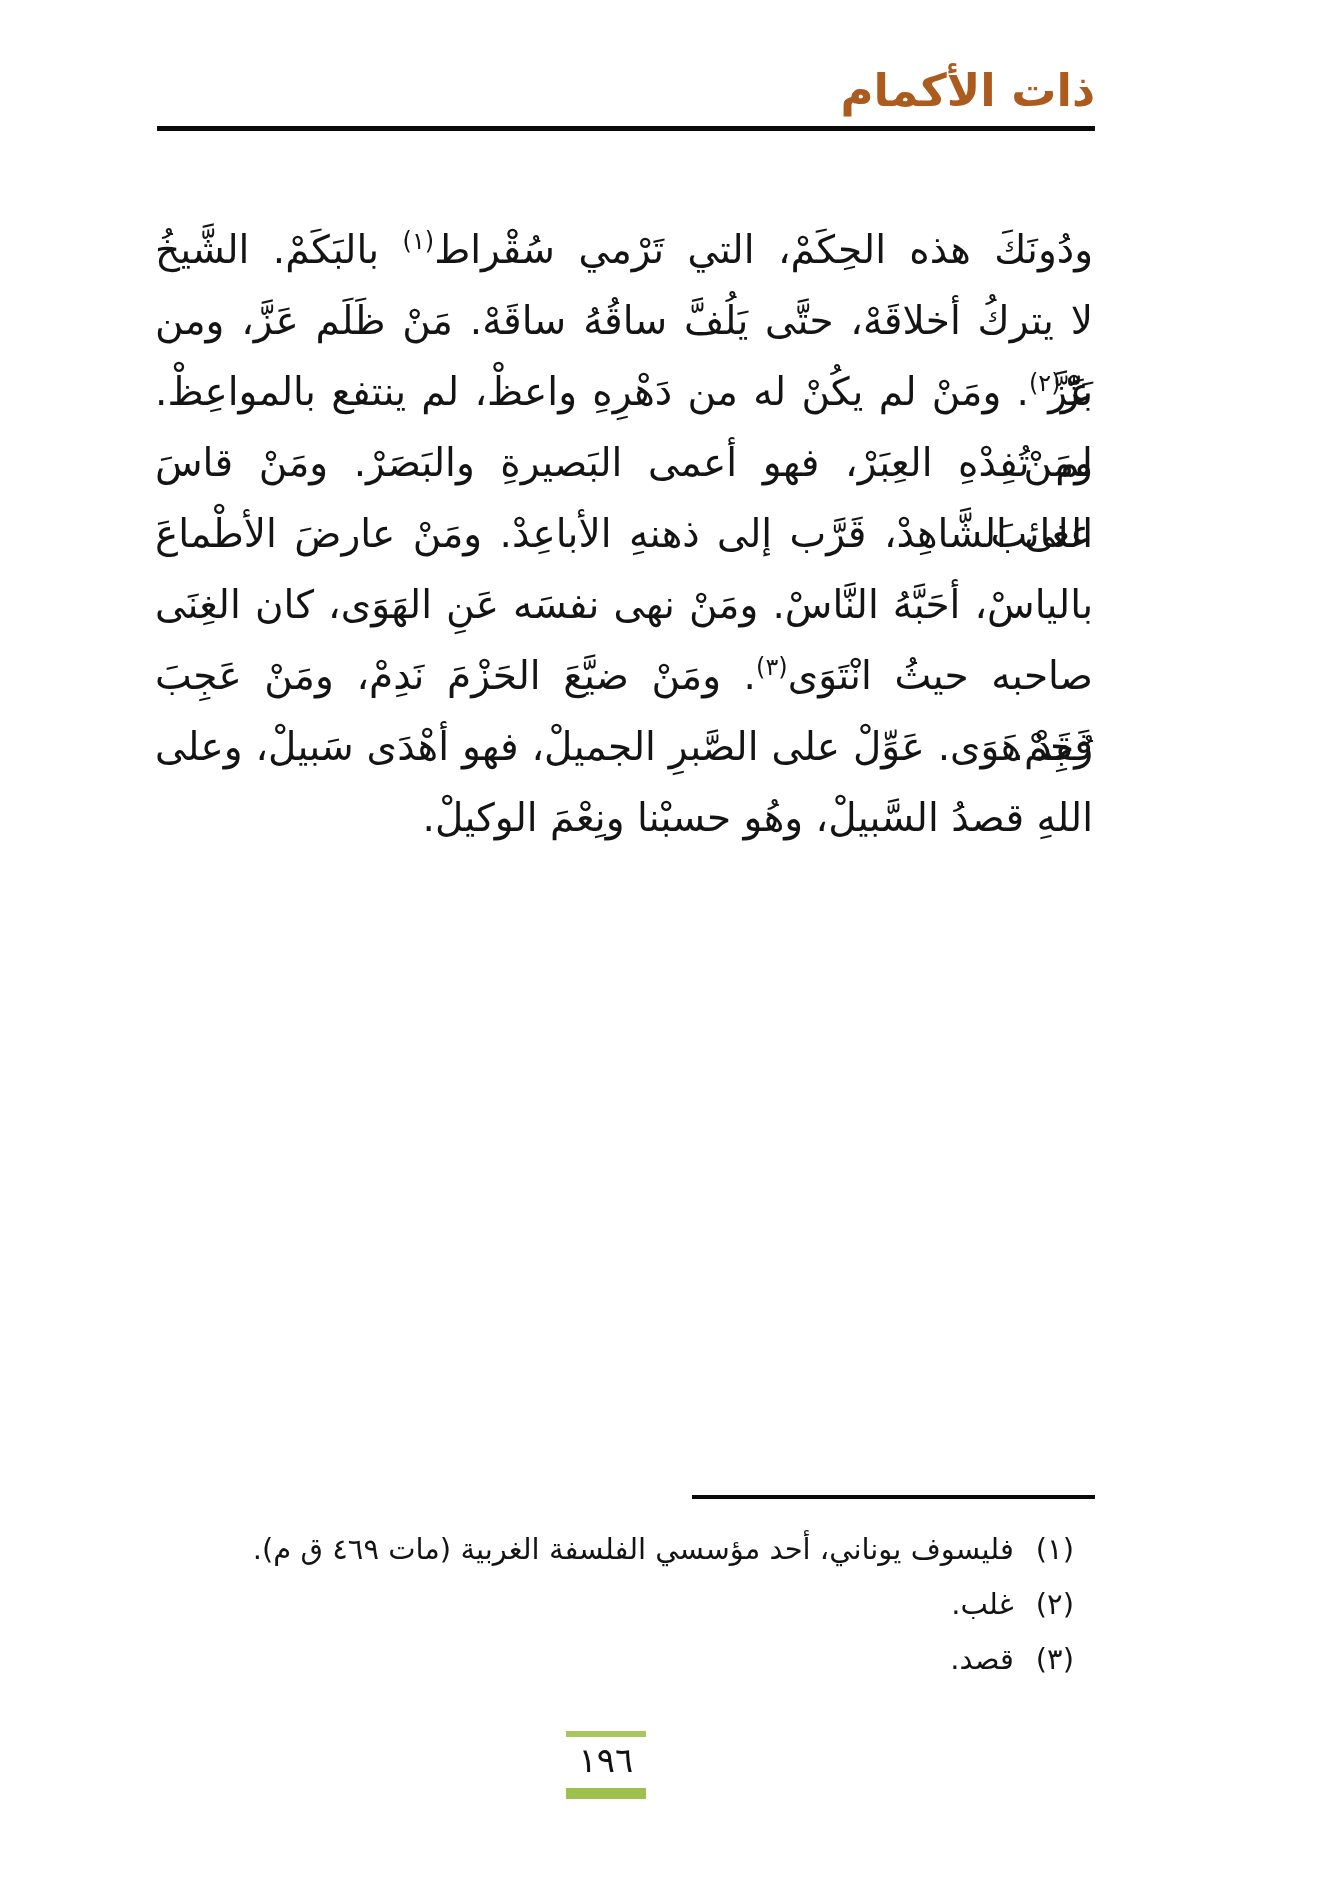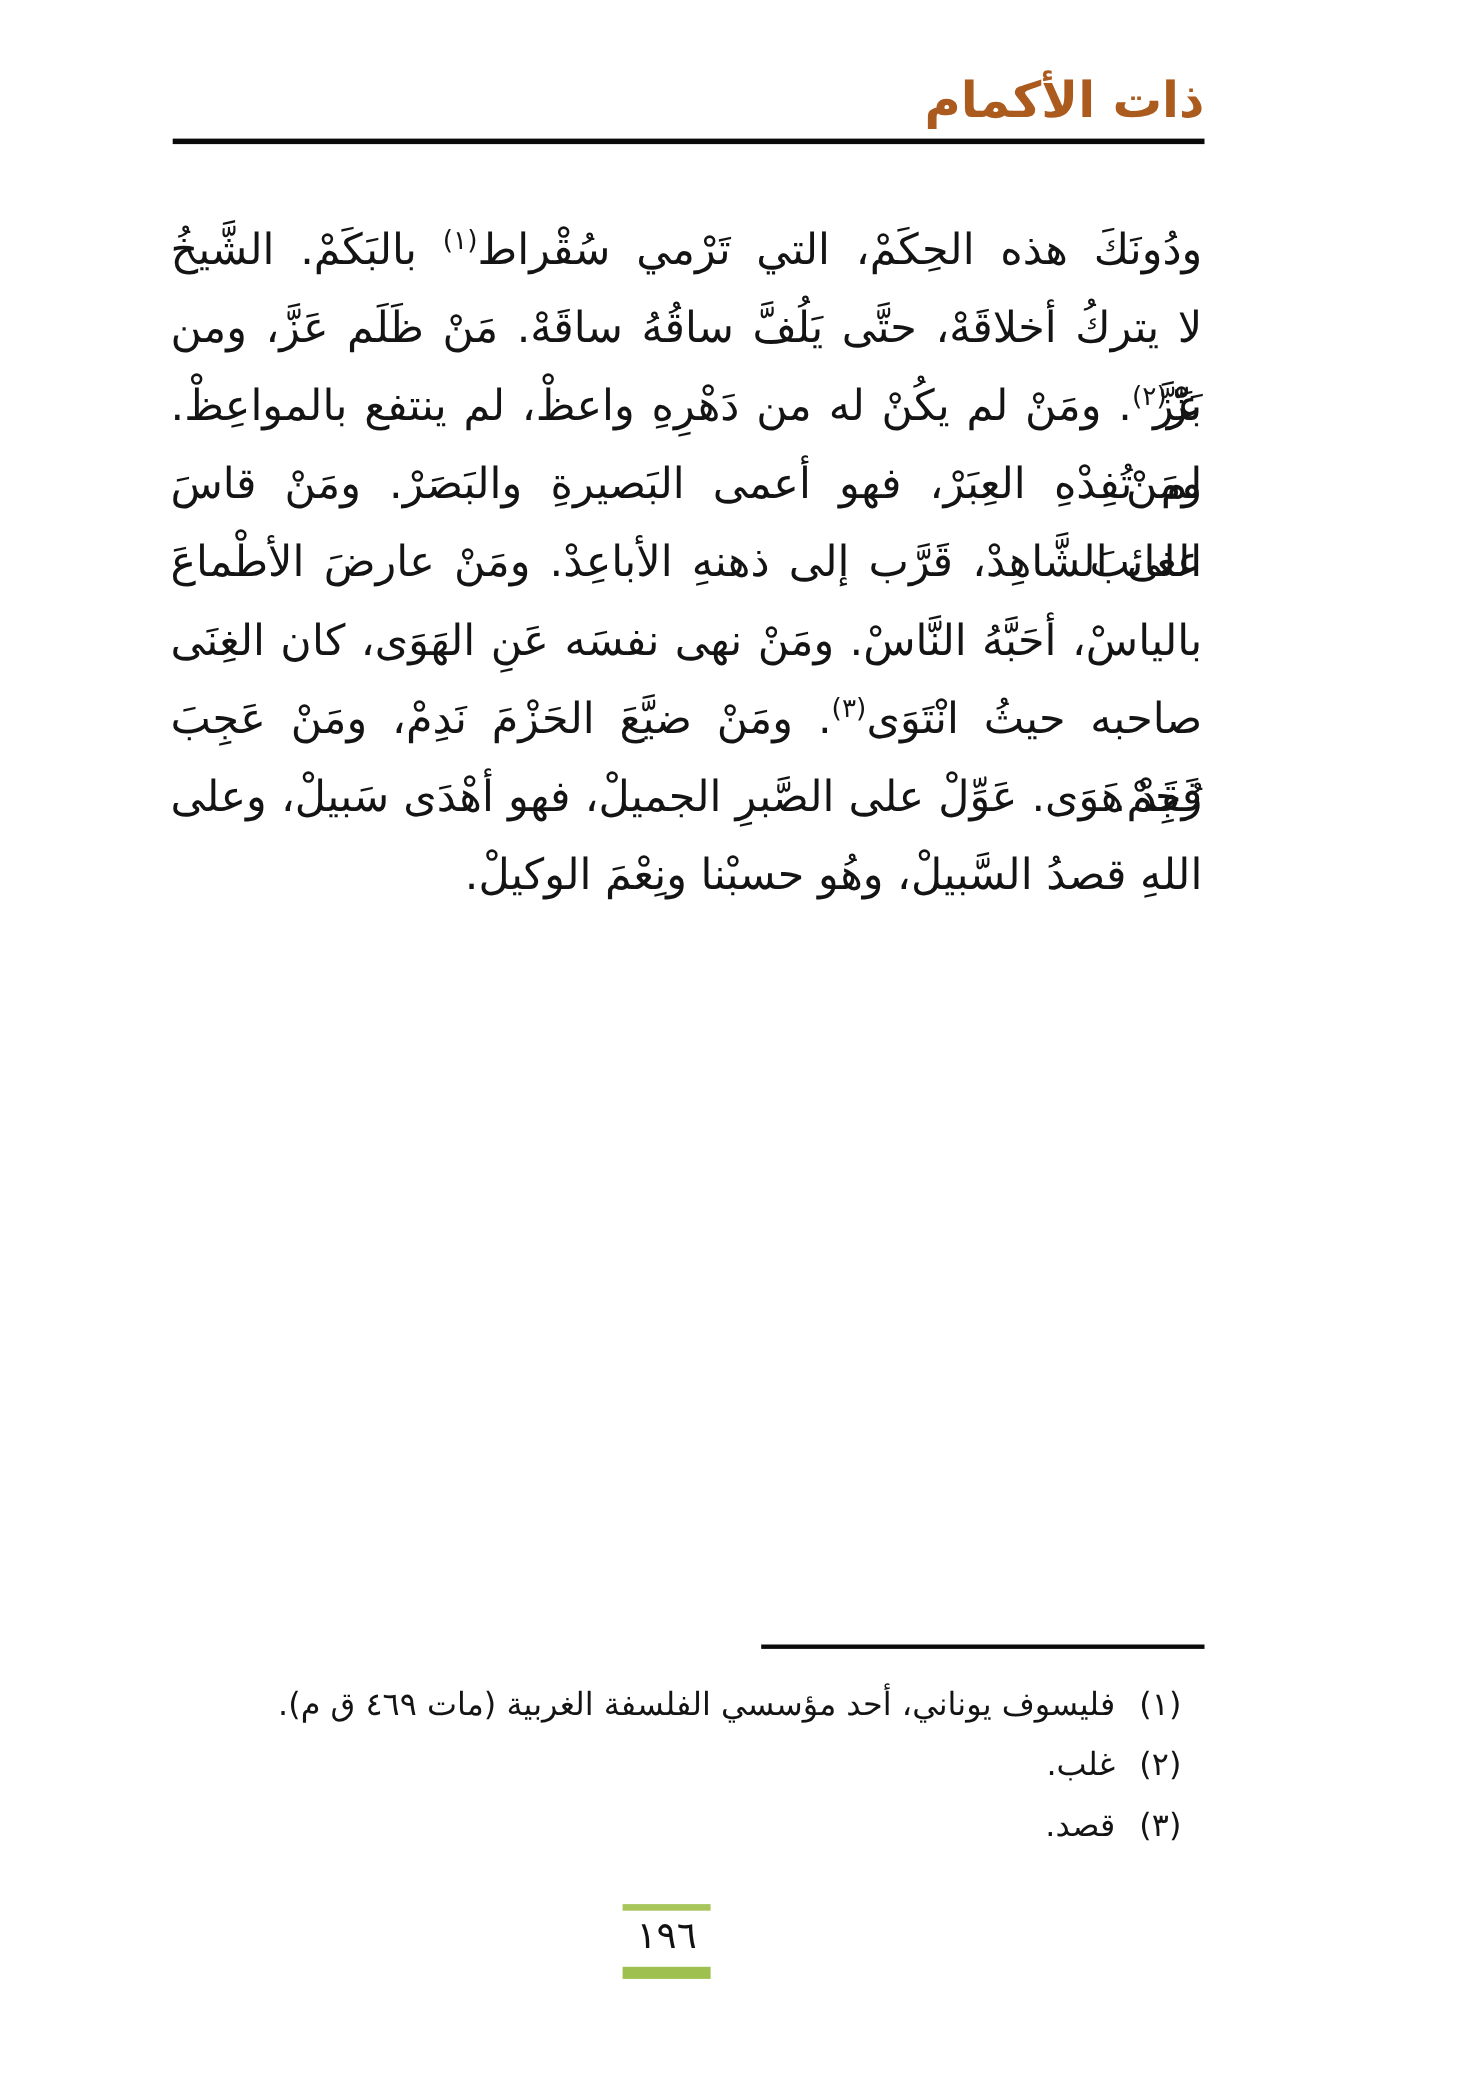--- a/index.html
+++ b/index.html
@@ -32,21 +32,21 @@
     top: 126px;
     left: 157px;
     width: 938px;
     height: 5px;
     background: #0a0a0a;
   }
 
   
   .body-text {
     position: absolute;
-    top: 192px;
+    top: 214px;
     right: 246px;
     width: 938px;
   }
   .body-line {
     font-size: 39px;
     line-height: 71px;
     height: 71px;
     white-space: nowrap;
     text-align: justify;
     text-align-last: justify;

